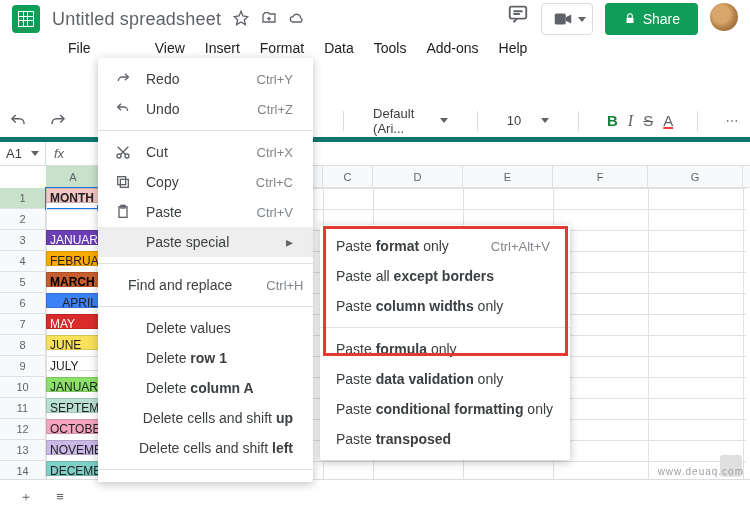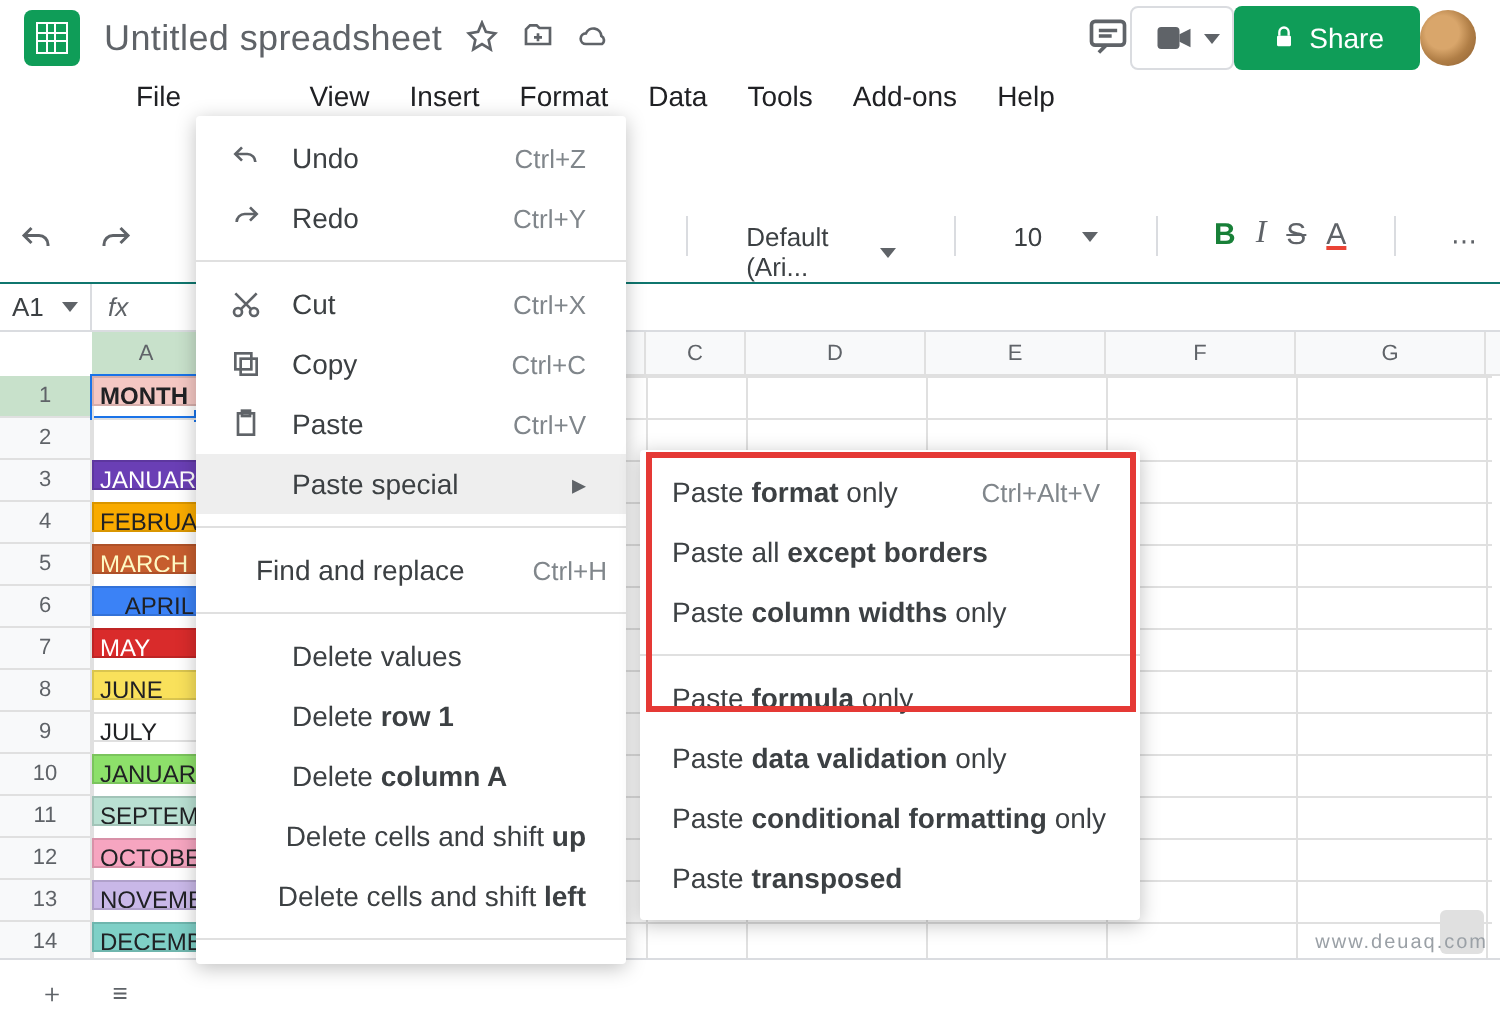--- a/index.html
+++ b/index.html
@@ -3,30 +3,30 @@
 <meta charset="utf-8">
 <style>
   * { box-sizing: border-box; margin: 0; padding: 0; }
   body { font-family: Arial, "Helvetica Neue", sans-serif; font-size: 13px; color: #202124; background: #fff; width: 750px; height: 513px; overflow: hidden; position: relative; }
   .titlebar { display: flex; align-items: center; padding: 6px 12px 0 12px; height: 32px; }
   .logo { width: 28px; height: 28px; background: #0f9d58; border-radius: 4px; position: relative; display: flex; align-items: center; justify-content: center; margin-right: 12px; }
   .logo::before { content: ""; display: block; width: 14px; height: 14px; background: linear-gradient(#fff,#fff) left 4px/14px 1px no-repeat, linear-gradient(#fff,#fff) left 8px/14px 1px no-repeat, linear-gradient(#fff,#fff) 4px top/1px 14px no-repeat, linear-gradient(#fff,#fff) 8px top/1px 14px no-repeat; border:1px solid #fff; }
   .title { font-size: 18px; color: #5f6368; letter-spacing: .2px; }
   .title-icons { display:flex; gap:12px; margin-left:12px; color:#5f6368; }
   .title-icons svg { width:16px; height:16px; }
-  .right-area { margin-left:auto; display:flex; align-items:center; }
+  .right-area { margin-left:auto; display:flex; align-items:flex-start; gap:12px; }
   .right-area svg { width:22px; height:22px; color:#5f6368; }
   .meet-btn { border:1px solid #dadce0; border-radius:4px; padding:4px 6px 4px 10px; display:flex; align-items:center; gap:4px; }
   .share-btn { background:#0f9d58; color:#fff; border-radius:4px; padding:8px 18px; font-size:14px; font-weight:500; display:flex; align-items:center; gap:6px; }
   .share-btn svg{ width:14px;height:14px; }
   .avatar { width:28px; height:28px; border-radius:50%; background: radial-gradient(circle at 40% 40%, #d9a66b 35%, #b07e46 60%, #8a5d31 100%); }
   .menubar { display:flex; gap:4px; padding: 4px 56px 6px 60px; font-size:14px; color:#202124; }
   .menubar > div { padding: 4px 8px; border-radius:4px; cursor:default; }
   .menubar > div.active { background:#e8eaed;margin-top:40px; }
-  .toolbar { display:flex; align-items:flex-start; gap:20px; padding:2px 8px 4px 8px; border-bottom:1px solid #0f766e; height:36px; }
+  .toolbar { display:flex; align-items:center; gap:20px; padding:2px 8px 4px 8px; border-bottom:5px solid #0f766e; height:36px; }
   .tbicon { width:24px; height:24px; display:flex; align-items:center; justify-content:center; color:#5f6368; }
   .tbicon svg{ width:18px;height:18px; }
   .tbsep{ width:1px; height:20px; background:#dadce0; margin:0 4px;}
   .font-sel, .size-sel { display:flex; align-items:center; border:1px solid transparent; padding:2px 4px; gap:6px; color:#3c4043;}
   .caret{ width:0;height:0;border-left:4px solid transparent;border-right:4px solid transparent;border-top:5px solid #5f6368;}
   .bold{font-weight:700;color:#188038;}
   .format-icons{display:flex;gap:10px;align-items:center;color:#5f6368;margin-left:4px;}
   .format-icons .b{font-weight:700;font-size:15px;}
   .format-icons .i{font-style:italic;font-family:serif;font-size:16px;}
   .format-icons .s{text-decoration:line-through;font-size:15px;}
@@ -218,54 +218,54 @@
         <div class="hline" style="top: 210px;"></div>
         <div class="hline" style="top: 231px;"></div>
         <div class="hline" style="top: 252px;"></div>
         <div class="hline" style="top: 273px;"></div>
         <div class="hline" style="top: 294px;"></div>
         <div class="hline" style="top: 315px;"></div>
         <div class="hline" style="top: 336px;"></div>
         <div class="cellA" style="top: 0px; background: rgb(244, 199, 195); font-weight: 700;">MONTH</div>
         <div class="cellA" style="top: 42px; background: rgb(106, 63, 181); color: rgb(255, 255, 255);">JANUARY</div>
         <div class="cellA" style="top: 63px; background: rgb(249, 171, 0);">FEBRUARY</div>
-        <div class="cellA" style="top: 84px; background: rgb(198, 93, 46); color: #fef9c3;">MARCH</div>
+        <div class="cellA" style="top: 84px; background: rgb(198, 93, 46); color: #000000; font-weight: bold;">MARCH</div>
         <div class="cellA" style="top: 105px; background: #3b82f6; text-align: right;">APRIL</div>
         <div class="cellA" style="top: 126px; background: rgb(217, 43, 43); color: rgb(255, 255, 255);">MAY</div>
         <div class="cellA" style="top: 147px; background: rgb(249, 225, 91);">JUNE</div>
         <div class="cellA" style="top: 168px; background: rgb(255, 255, 255);">JULY</div>
         <div class="cellA" style="top: 189px; background: rgb(141, 224, 106);">JANUARY</div>
         <div class="cellA" style="top: 210px; background: rgb(185, 224, 210);">SEPTEMBER</div>
         <div class="cellA" style="top: 231px; background: rgb(246, 165, 192);">OCTOBER</div>
         <div class="cellA" style="top: 252px; background: rgb(201, 184, 232);">NOVEMBER</div>
         <div class="cellA" style="top: 273px; background: rgb(127, 208, 199);">DECEMBER</div>
       </div>
   </div>
 </div>
 
 <div class="menu" id="edit-menu">
   <div class="menu-item">
       <span class="mi-icon">
         <svg viewBox="0 0 24 24" fill="none" stroke="currentColor" stroke-width="2">
+          <path d="M15 14l5-5-5-5"></path>
+          <path d="M20 9h-9a6 6 0 00-6 6"></path>
+        </svg>
+      </span>
+      <span class="mi-label">Redo</span>
+      <span class="mi-short">Ctrl+Y</span>
+    </div>
+  <div class="menu-item">
+      <span class="mi-icon">
+        <svg viewBox="0 0 24 24" fill="none" stroke="currentColor" stroke-width="2">
           <path d="M9 14l-5-5 5-5"></path>
           <path d="M4 9h9a6 6 0 016 6"></path>
         </svg>
       </span>
       <span class="mi-label">Undo</span>
       <span class="mi-short">Ctrl+Z</span>
-    </div>
-  <div class="menu-item">
-      <span class="mi-icon">
-        <svg viewBox="0 0 24 24" fill="none" stroke="currentColor" stroke-width="2">
-          <path d="M15 14l5-5-5-5"></path>
-          <path d="M20 9h-9a6 6 0 00-6 6"></path>
-        </svg>
-      </span>
-      <span class="mi-label">Redo</span>
-      <span class="mi-short">Ctrl+Y</span>
     </div>
   <div class="menu-sep"></div>
   <div class="menu-item">
       <span class="mi-icon">
         <svg viewBox="0 0 24 24" fill="none" stroke="currentColor" stroke-width="2">
           <circle cx="6" cy="18" r="3"></circle>
           <circle cx="18" cy="18" r="3"></circle>
           <path d="M8 16L20 4M16 16L4 4"></path>
         </svg>
       </span>

